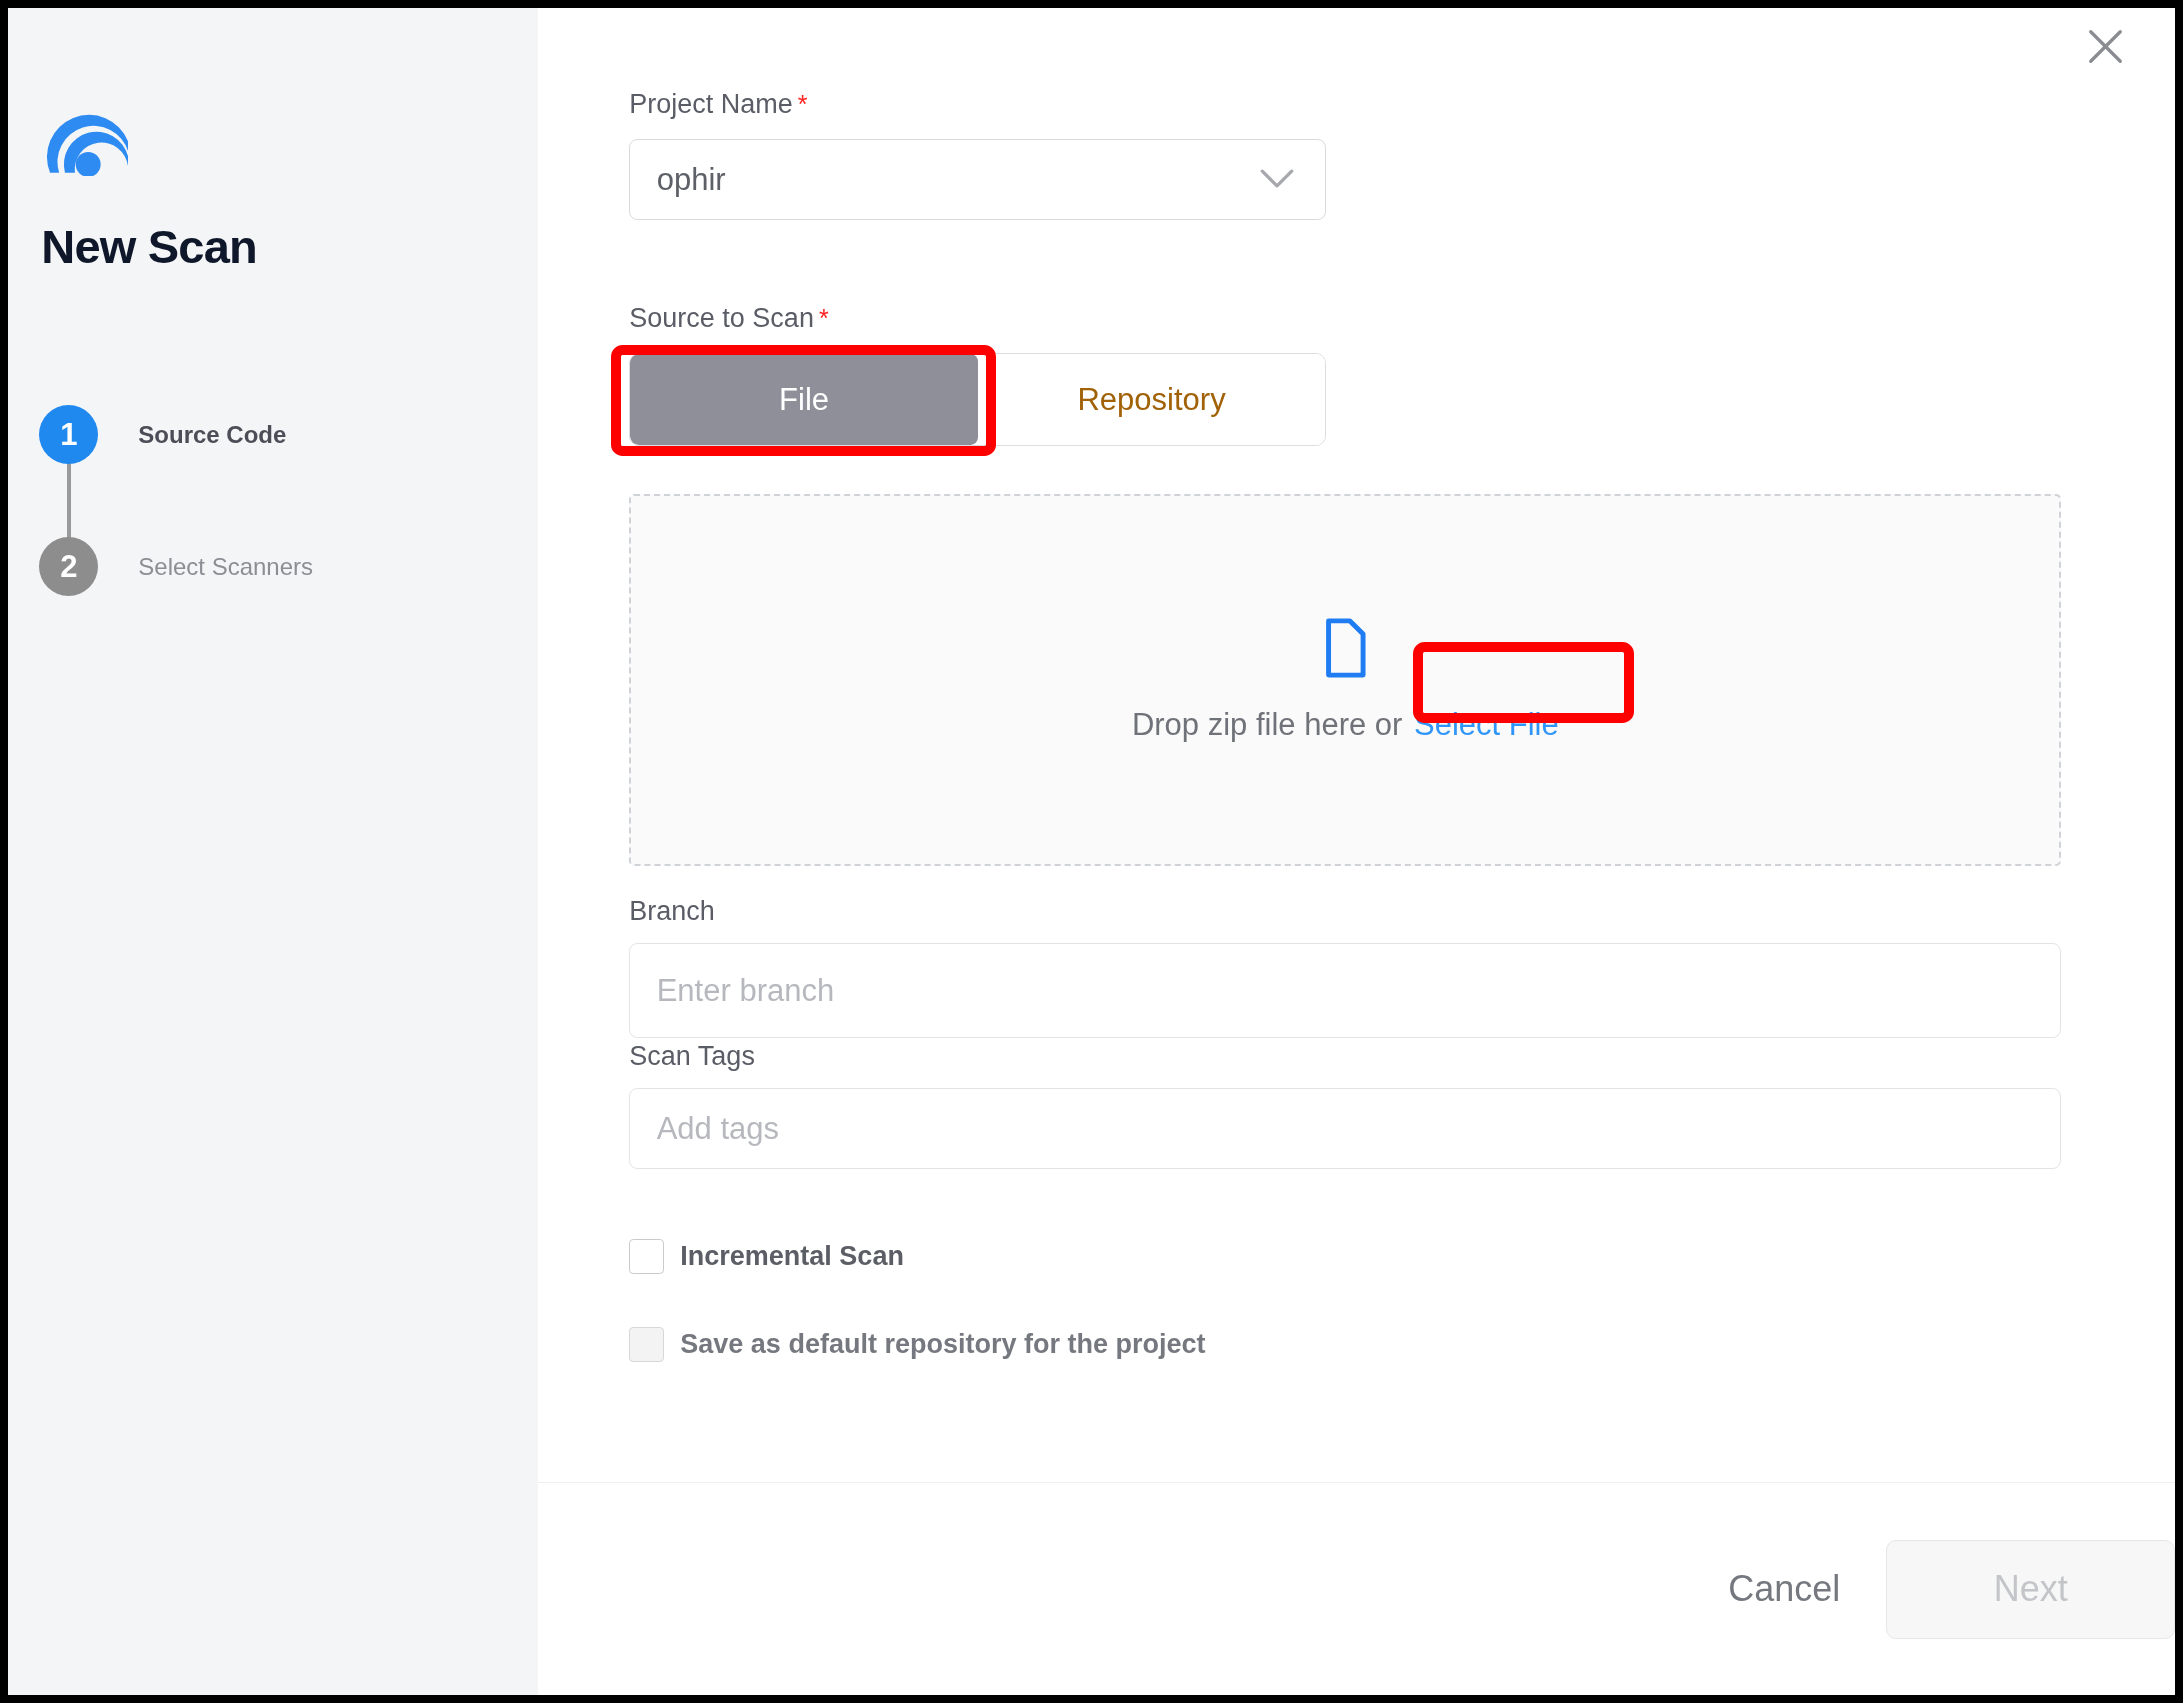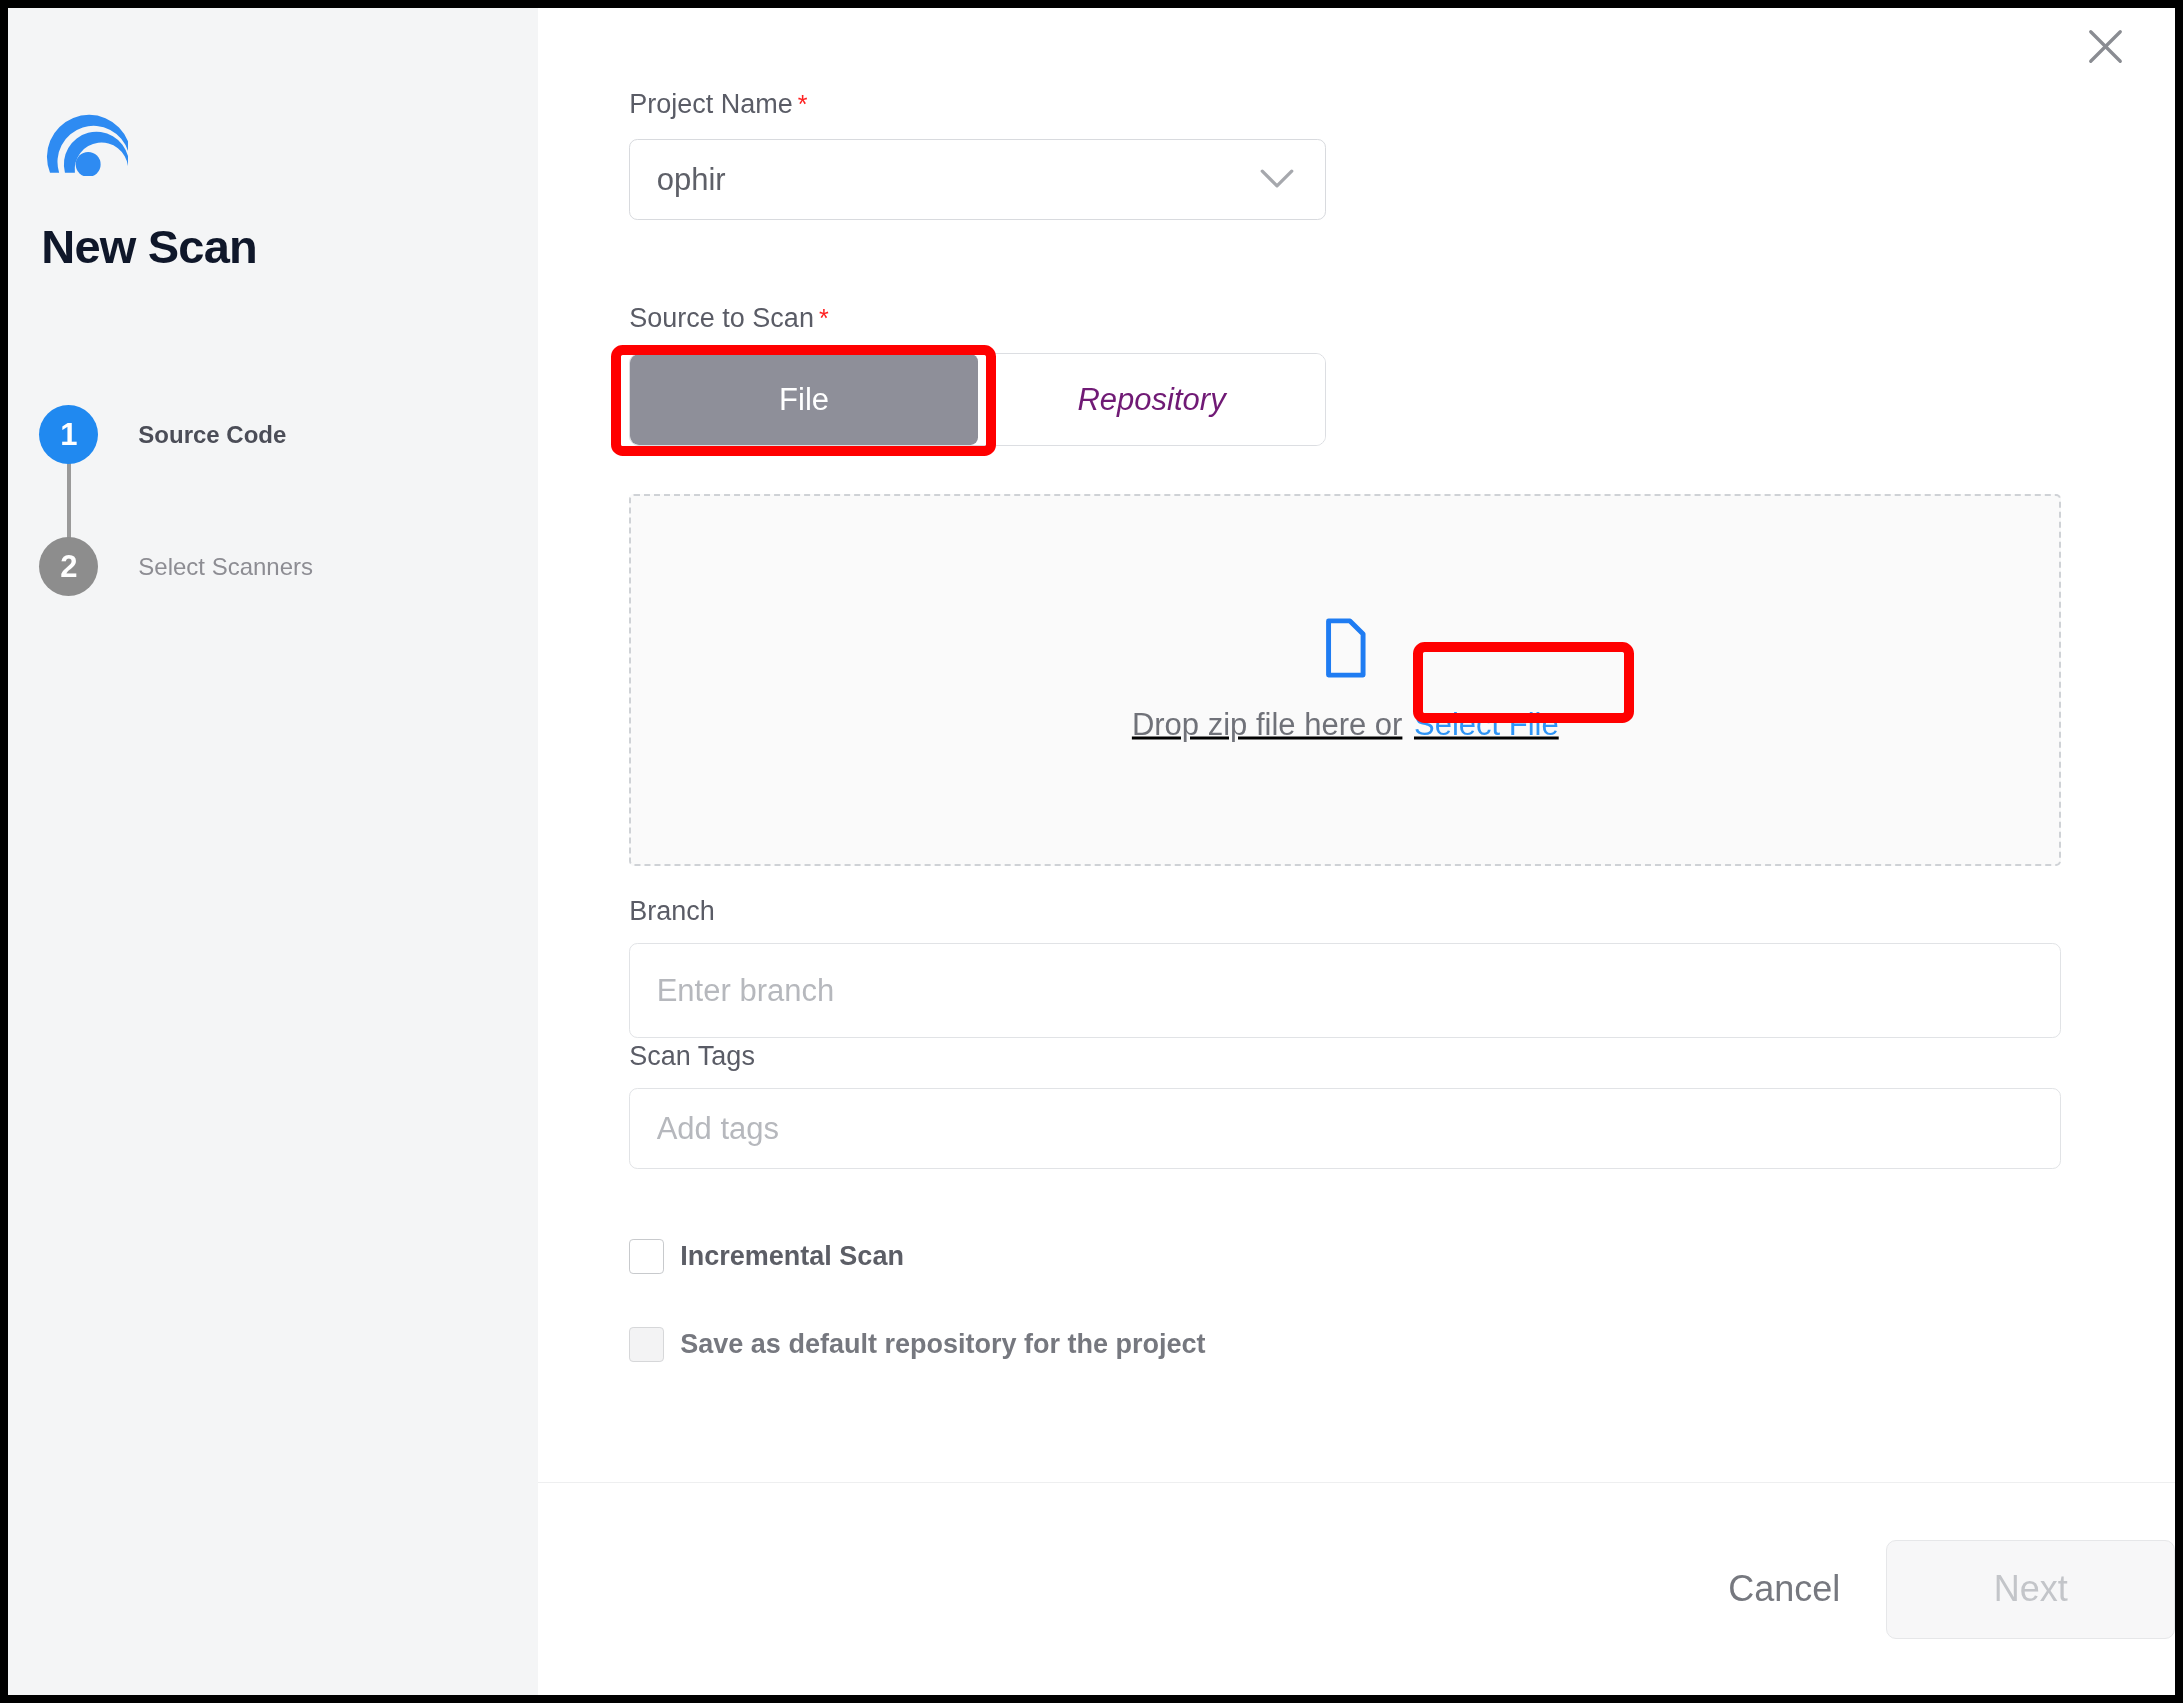--- a/index.html
+++ b/index.html
@@ -181,22 +181,21 @@
     cursor: pointer;
     box-sizing: border-box;
   }
   .toggle-btn.on {
     background: #8e8f99;
     color: #ffffff;
     border-radius: 7.4px;
   }
   .toggle-btn.off {
     background: #ffffff;
-    color: #701a75;
-    font-style: italic;
+    color: #a16207;
   }
 
   
   #dropzone {
     position: absolute;
     left: 91px;
     top: 486px;
     width: 1432px;
     height: 372px;
     border: 2.5px dashed #cfd2d6;
@@ -211,21 +210,20 @@
     transform: translateY(-50%);
     display: flex;
     flex-direction: column;
     align-items: center;
   }
   #file-icon { margin-bottom: 25px; }
   #dz-text-row {
     display: flex;
     align-items: baseline;
     font-size: 31px;
-    text-decoration: underline;
   }
   #dz-hint { color: #707279; }
   #dz-link {
     color: #2f95f8;
     margin-left: 11.6px;
     cursor: pointer;
   }
 
   
   #lbl-branch { left: 91px; top: 888px; }

